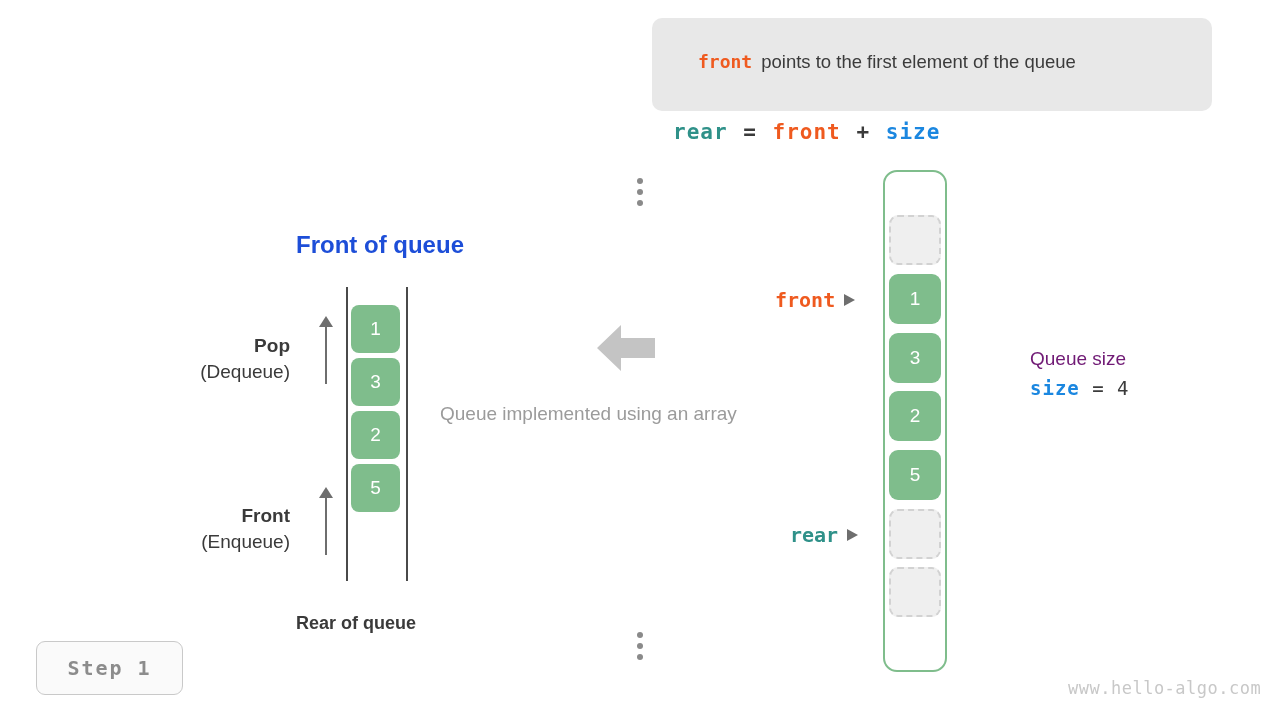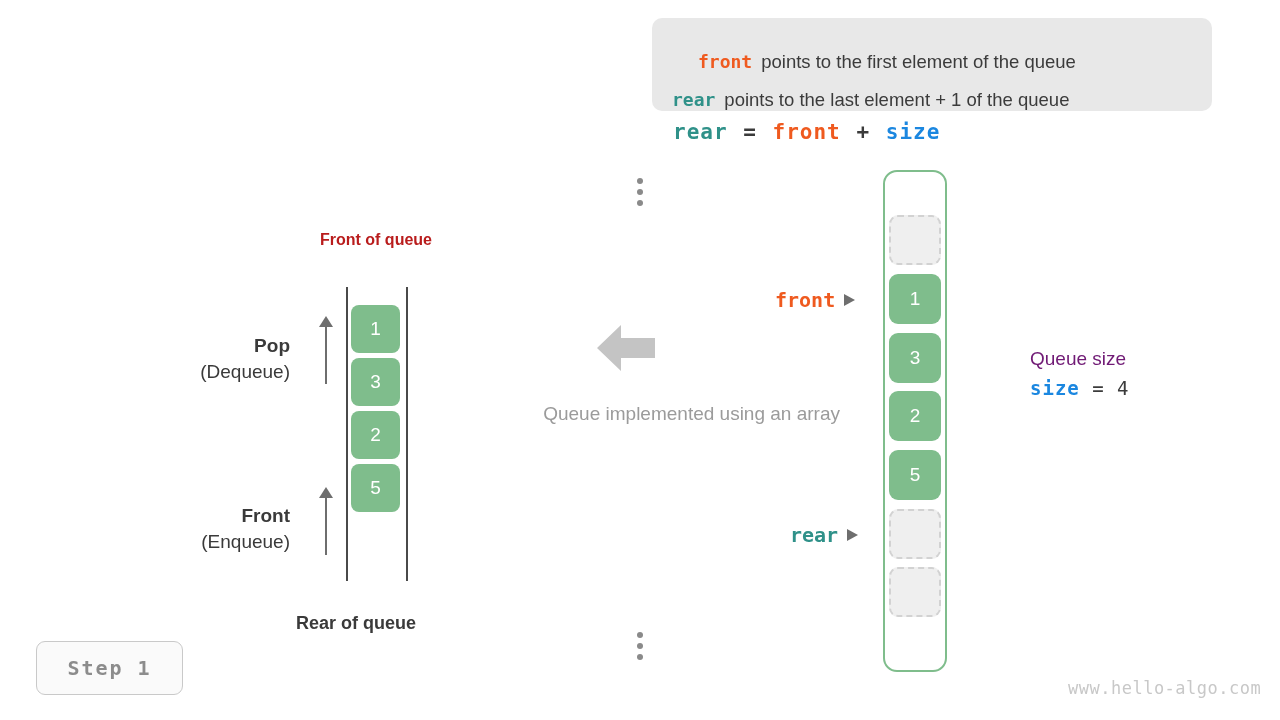--- a/index.html
+++ b/index.html
@@ -37,21 +37,21 @@
     left:672px;top:120px;
     font-family:"DejaVu Sans Mono", monospace;
     font-weight:bold;font-size:21px;
     white-space:nowrap;color:#3b3b3b;letter-spacing:1px;
   }
   #equation span{margin:0 1px;}
 
   
   #front-of-queue-label{
     left:296px;top:231px;width:160px;text-align:center;
-    font-size:16px;font-weight:bold;color:#b91c1c;white-space:nowrap;
+    font-size:24px;font-weight:bold;color:#1d4ed8;white-space:nowrap;
   }
   #rear-of-queue-label{
     left:296px;top:613px;width:160px;text-align:left;
     font-size:18px;font-weight:bold;color:#3a3a3a;white-space:nowrap;
   }
   .rail{width:2px;background:#4a4a4a;top:287px;height:294px;}
   #rail-left{left:346px;}
   #rail-right{left:406px;}
 
   .qbox{
@@ -79,21 +79,21 @@
     border-bottom:11px solid #6e6e6e;
   }
   #pop-arrow{left:319px;top:316px;height:68px;}
   #pop-arrow .shaft{top:9px;height:59px;}
   #push-arrow{left:319px;top:487px;height:68px;}
   #push-arrow .shaft{top:9px;height:59px;}
 
   
   #transform-arrow{left:597px;top:323px;width:58px;height:50px;}
   #center-caption{
-    left:440px;top:403px;width:400px;text-align:right;
+    left:440px;top:403px;width:400px;text-align:left;
     font-size:19px;color:#9b9b9b;white-space:nowrap;
   }
 
   
   #array-container{
     left:883px;top:170px;width:64px;height:502px;
     border:2px solid #7fbd8c;border-radius:14px;
     box-sizing:border-box;background:#ffffff;
   }
   .dots{position:absolute;left:50%;transform:translateX(-50%);width:6px;}
@@ -154,23 +154,20 @@
     font-size:17px;color:#c8c8c8;letter-spacing:0.5px;white-space:nowrap;
   }
 </style>
 </head>
 <body>
 
 <div class="abs" id="info-panel">
   <div class="info-line l1">
     <span class="kw front">front</span><span class="txt">points to the first element of the queue</span>
   </div>
-  <div class="info-line l2">
-    <span class="kw rear">rear</span><span class="txt">points to the last element + 1 of the queue</span>
-  </div>
 </div>
 
 <div class="abs" id="equation">
   <span class="kw rear">rear</span>
   <span>=</span>
   <span class="kw front">front</span>
   <span>+</span>
   <span class="kw size">size</span>
 </div>
 

